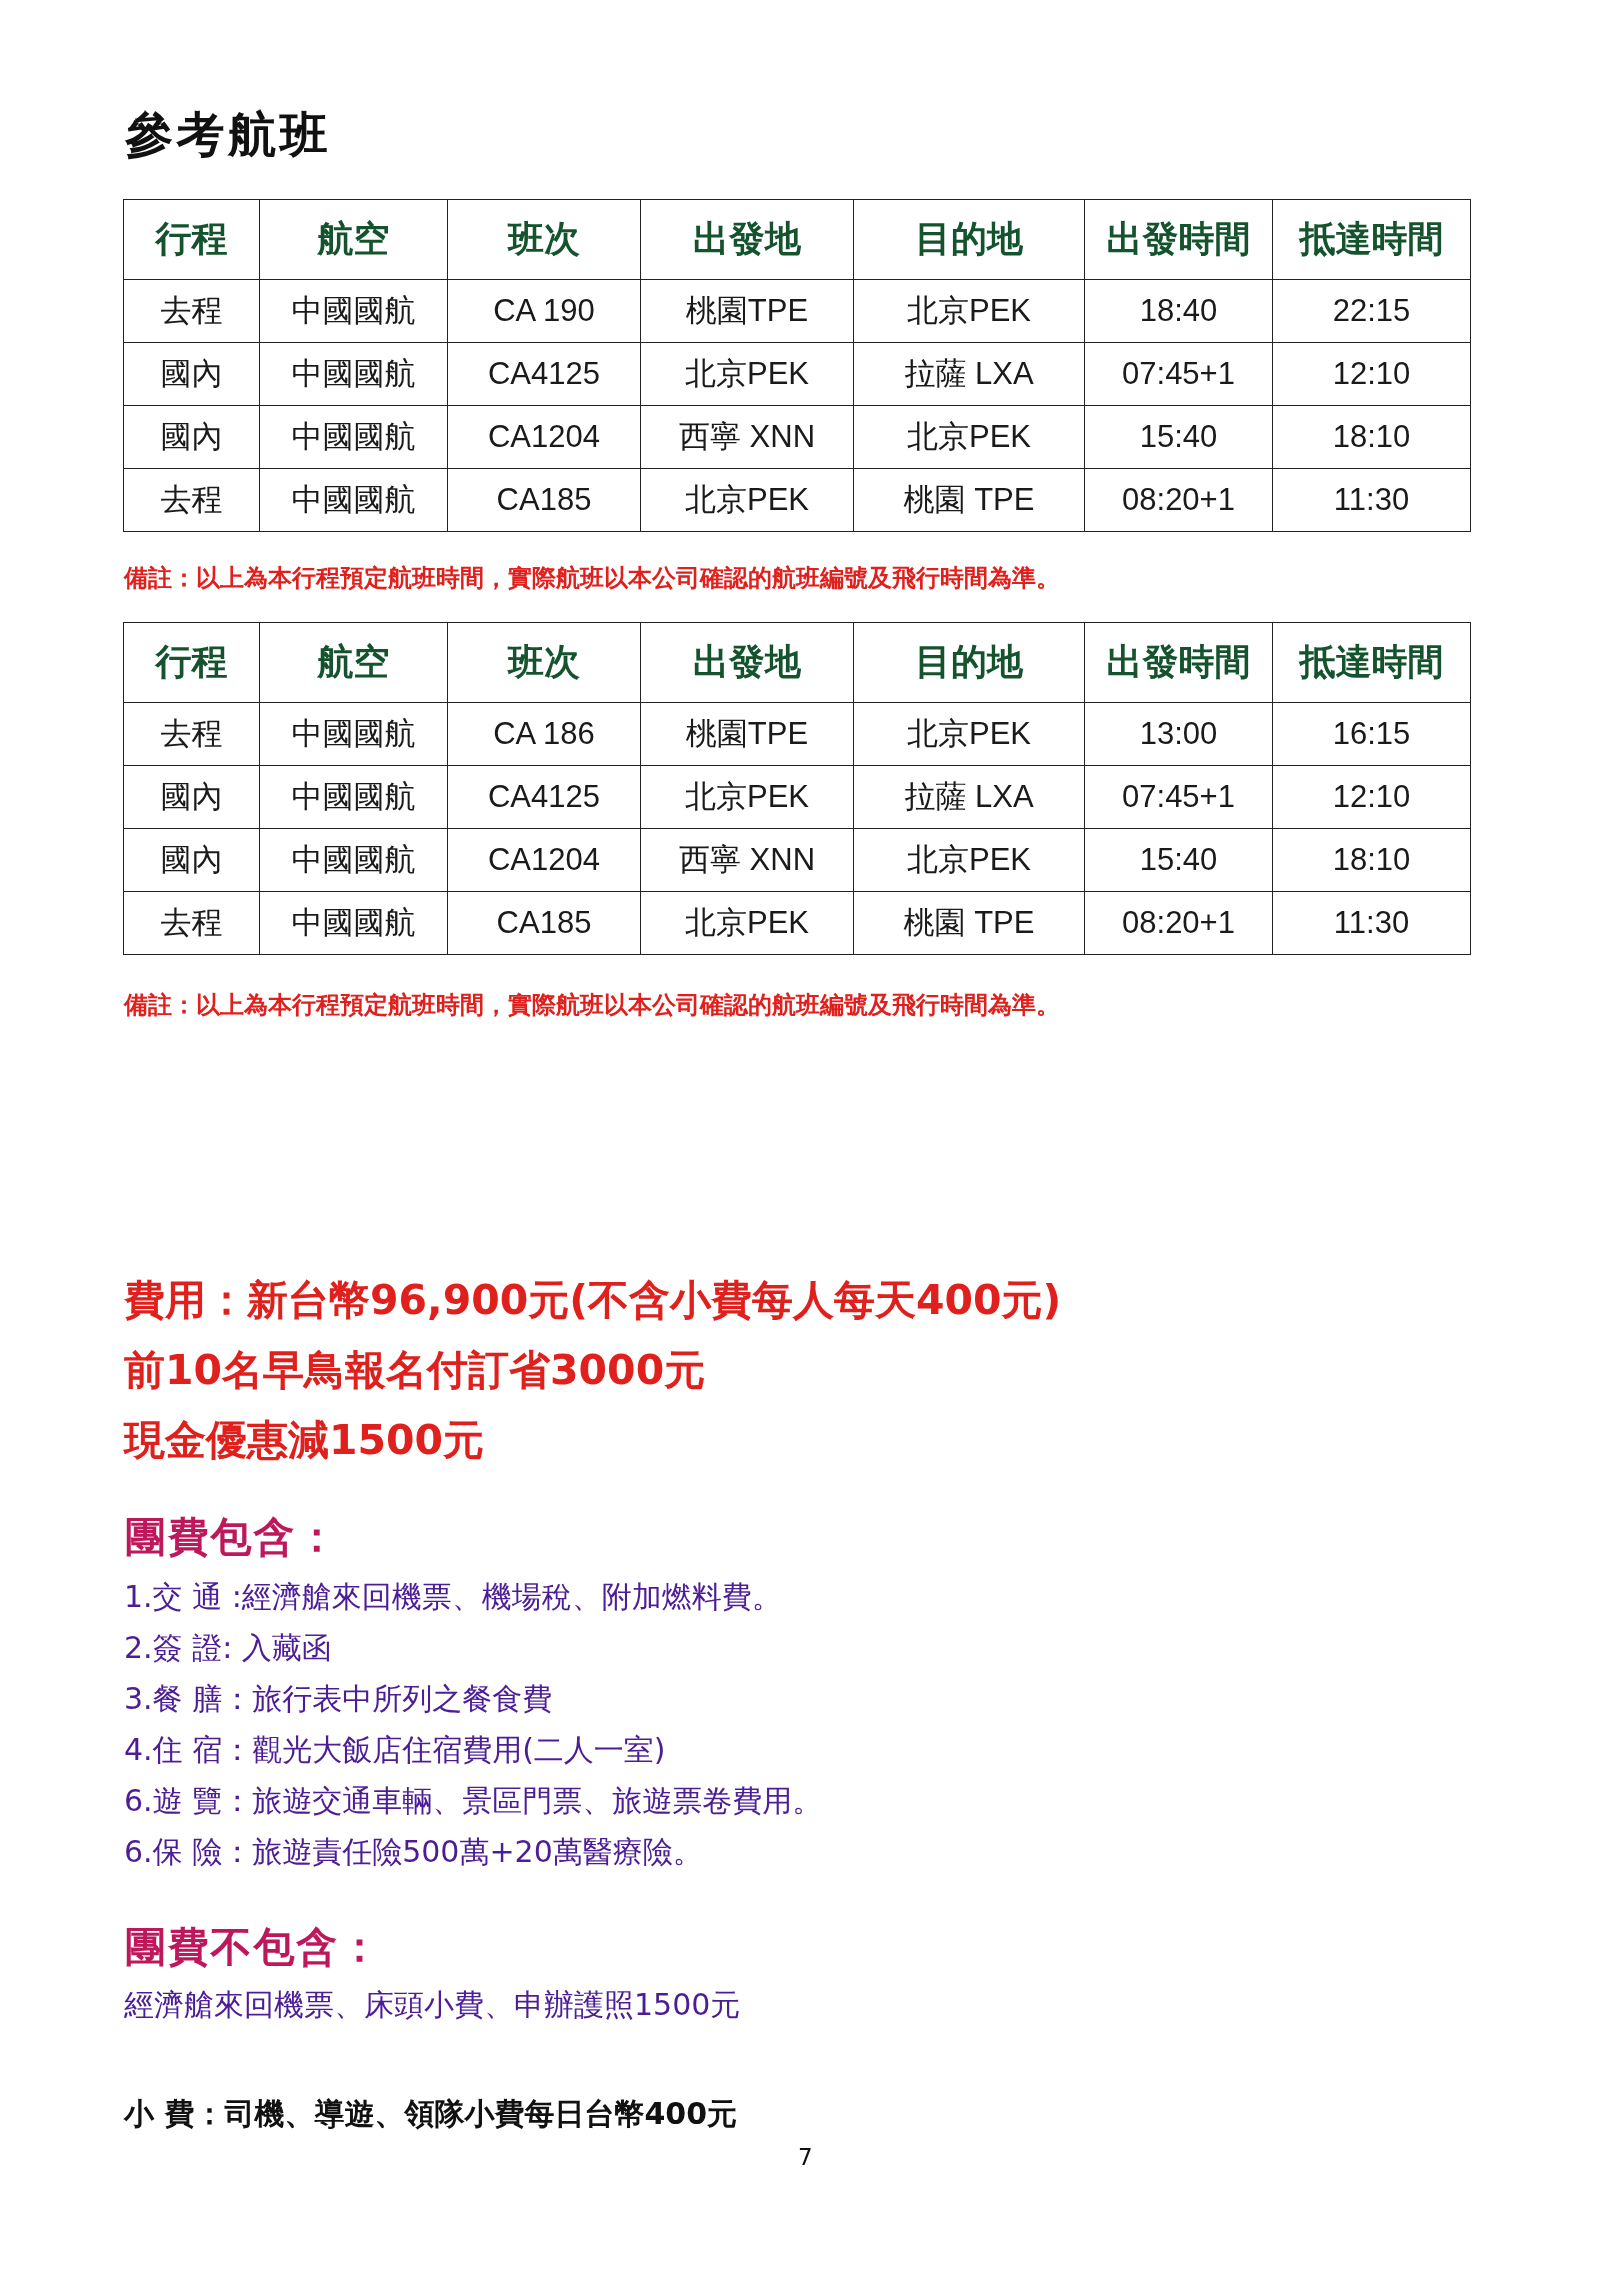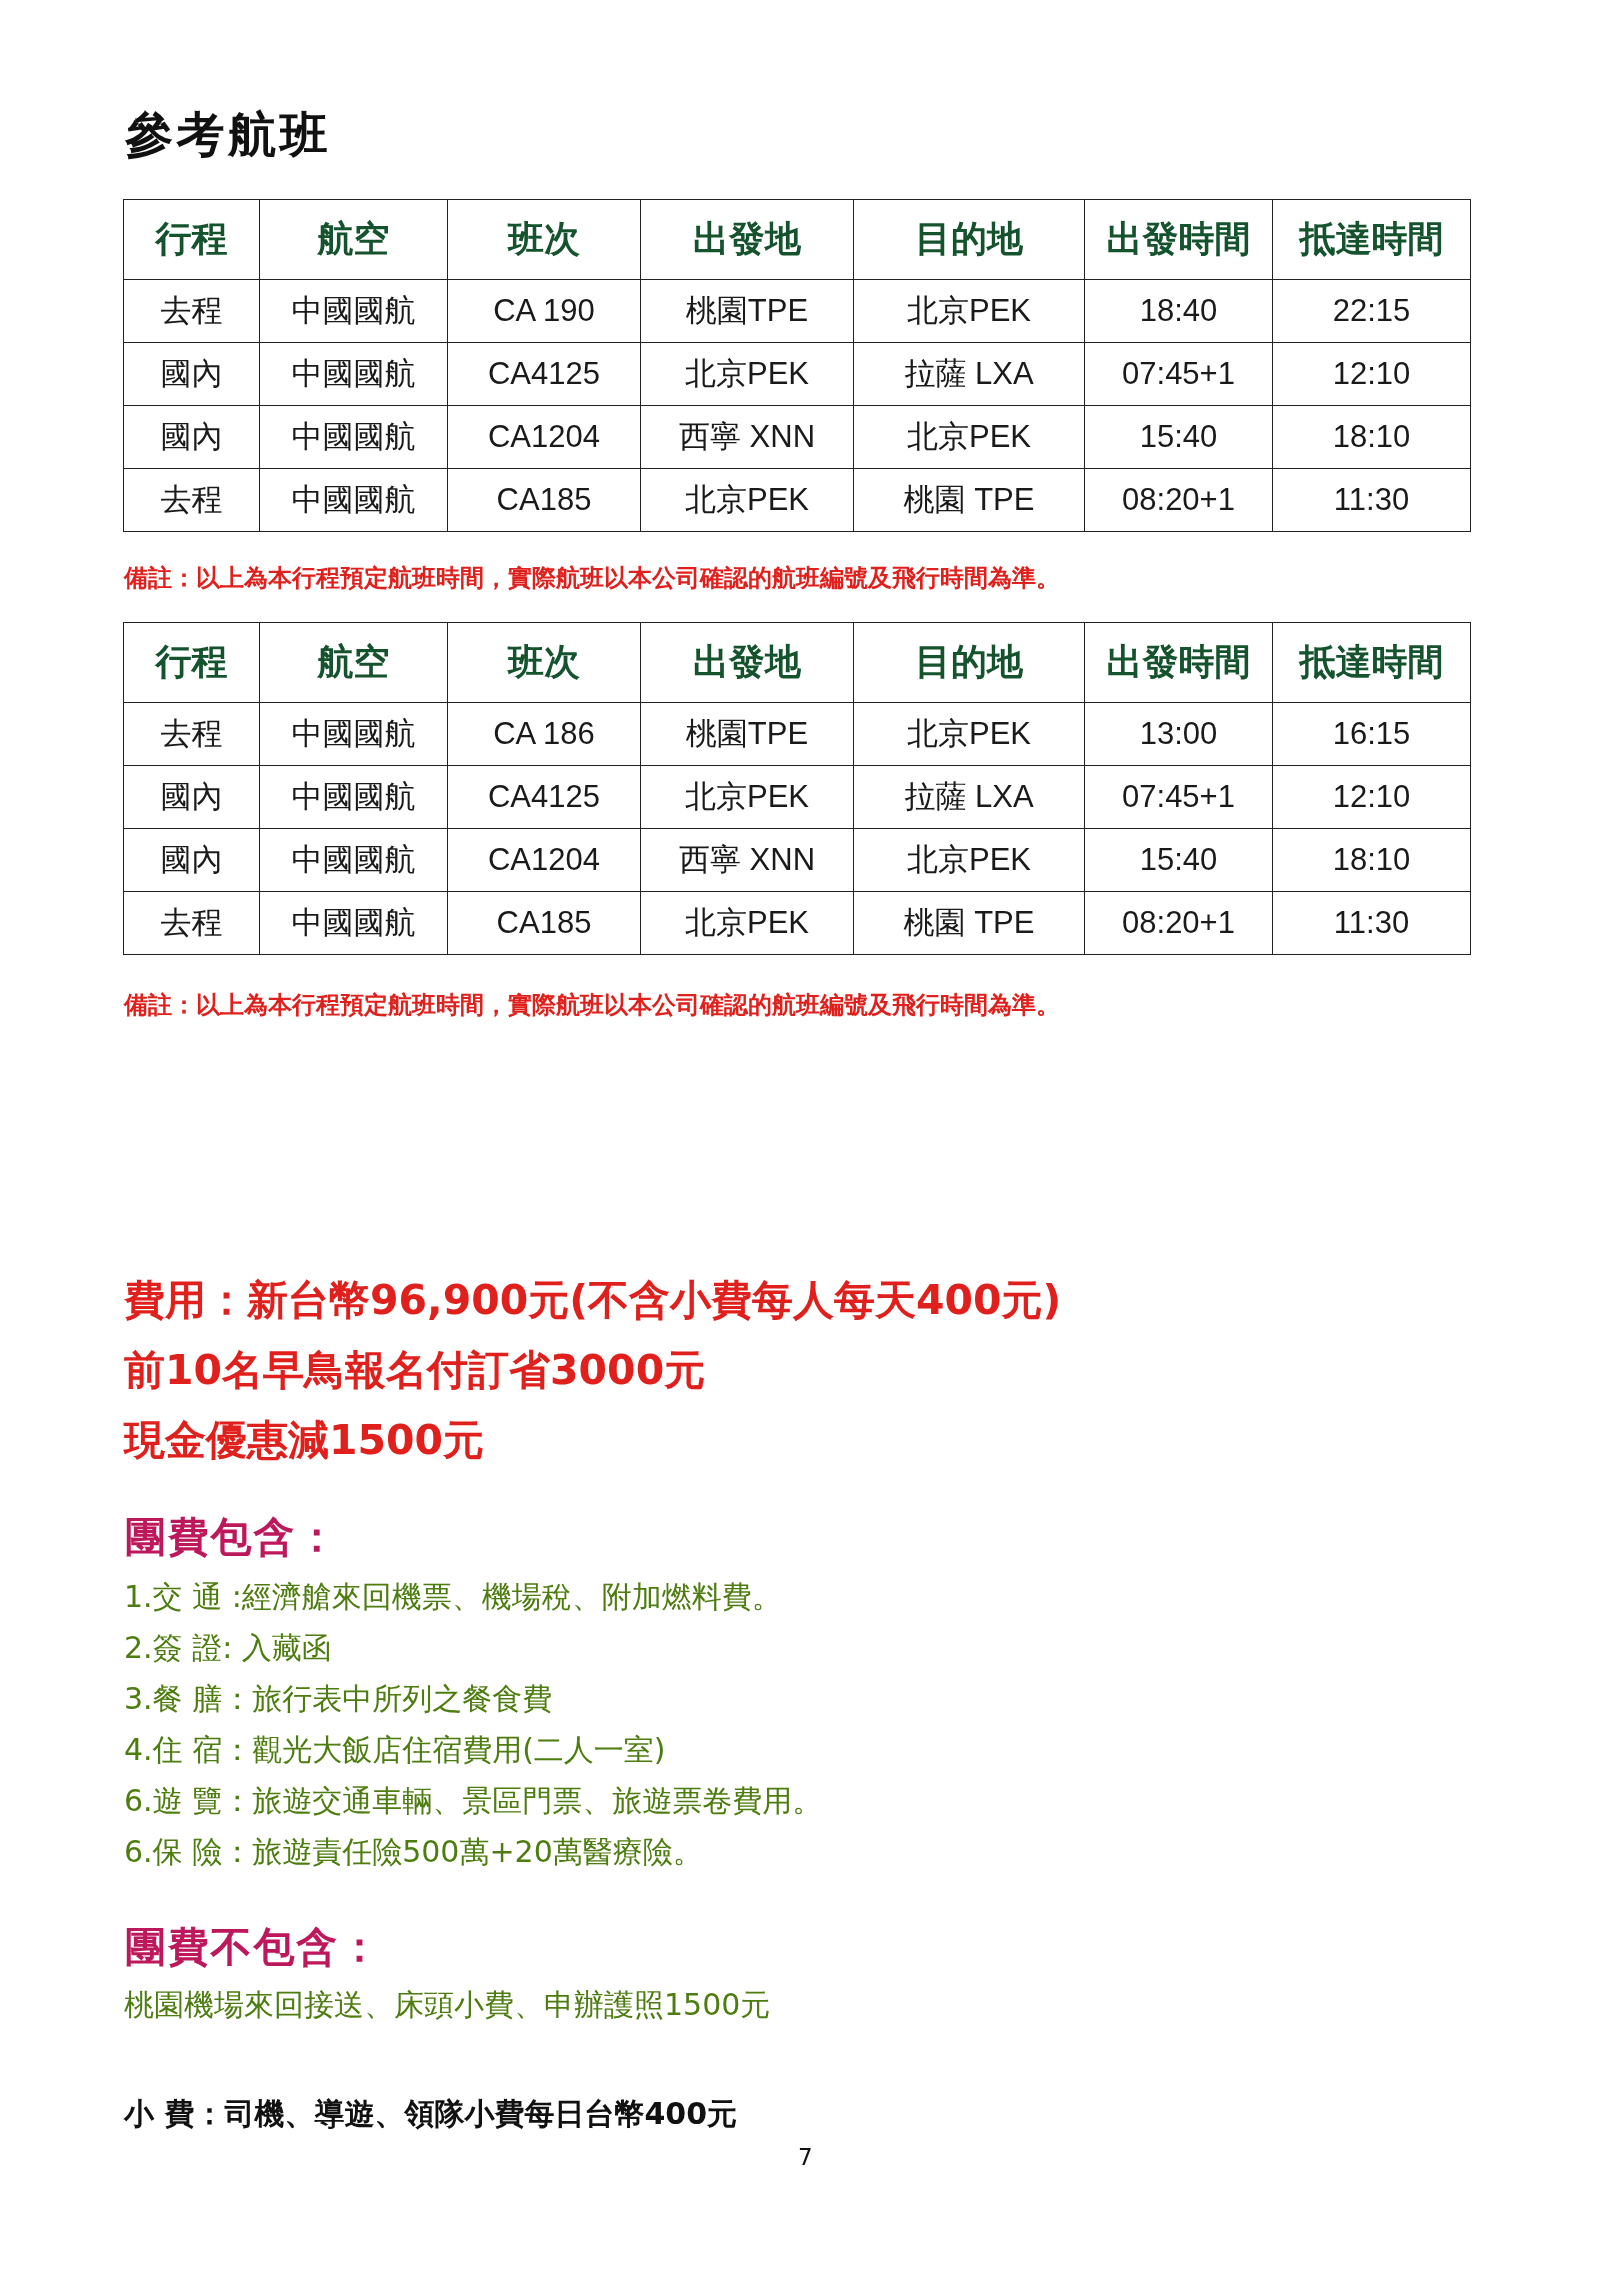--- a/index.html
+++ b/index.html
@@ -16,21 +16,21 @@
   .note { left: 124px; font-size: 24px; font-weight: bold; color: #e0201c; white-space: nowrap; line-height: 29px; margin-top: 21px; }
   #note1 { top: 543px; }
   #note2 { top: 970px; }
   .price { left: 124px; font-size: 41px; font-weight: bold; color: #e0201c; white-space: nowrap; line-height: 50px; text-align: right; }
   #price1 { top: 1275px; }
   #price2 { top: 1345px; }
   #price3 { top: 1415px; }
   .heading { left: 125px; font-size: 41px; font-weight: bold; color: #be185d; white-space: nowrap; line-height: 50px; letter-spacing: 1.8px; }
   #inc-head { top: 1512px; }
   #exc-head { top: 1922px; }
-  .item { left: 124px; font-size: 30px; color: #4d7c0f; white-space: nowrap; line-height: 39px; }
+  .item { left: 124px; font-size: 30px; color: #4c1d95; white-space: nowrap; line-height: 39px; }
   .tip { left: 124px; top: 2054px; font-size: 30px; font-weight: bold; color: #111; white-space: nowrap; line-height: 39px; margin-top: 40px; }
   .pagenum { left: 798px; top: 2144px; font-size: 23px; color: #111; line-height: 27px; }
 </style>
 </head>
 <body>
 
 <div class="abs title">參考航班</div>
 
 <table class="flights" id="t1">
   <colgroup>
@@ -162,18 +162,18 @@
 
 <div class="abs heading" id="inc-head">團費包含：</div>
 <div class="abs item" style="top:1577px">1.交 通 :經濟艙來回機票、機場稅、附加燃料費。</div>
 <div class="abs item" style="top:1628px">2.簽 證: 入藏函</div>
 <div class="abs item" style="top:1679px">3.餐 膳：旅行表中所列之餐食費</div>
 <div class="abs item" style="top:1730px">4.住 宿：觀光大飯店住宿費用(二人一室)</div>
 <div class="abs item" style="top:1781px">6.遊 覽：旅遊交通車輛、景區門票、旅遊票卷費用。</div>
 <div class="abs item" style="top:1832px">6.保 險：旅遊責任險500萬+20萬醫療險。</div>
 
 <div class="abs heading" id="exc-head">團費不包含：</div>
-<div class="abs item" style="top:1985px">桃園機場來回接送、床頭小費、申辦護照1500元</div>
+<div class="abs item" style="top:1985px">經濟艙來回機票、床頭小費、申辦護照1500元</div>
 
 <div class="abs tip">小 費：司機、導遊、領隊小費每日台幣400元</div>
 
 <div class="abs pagenum">7</div>
 
 
 </body></html>

